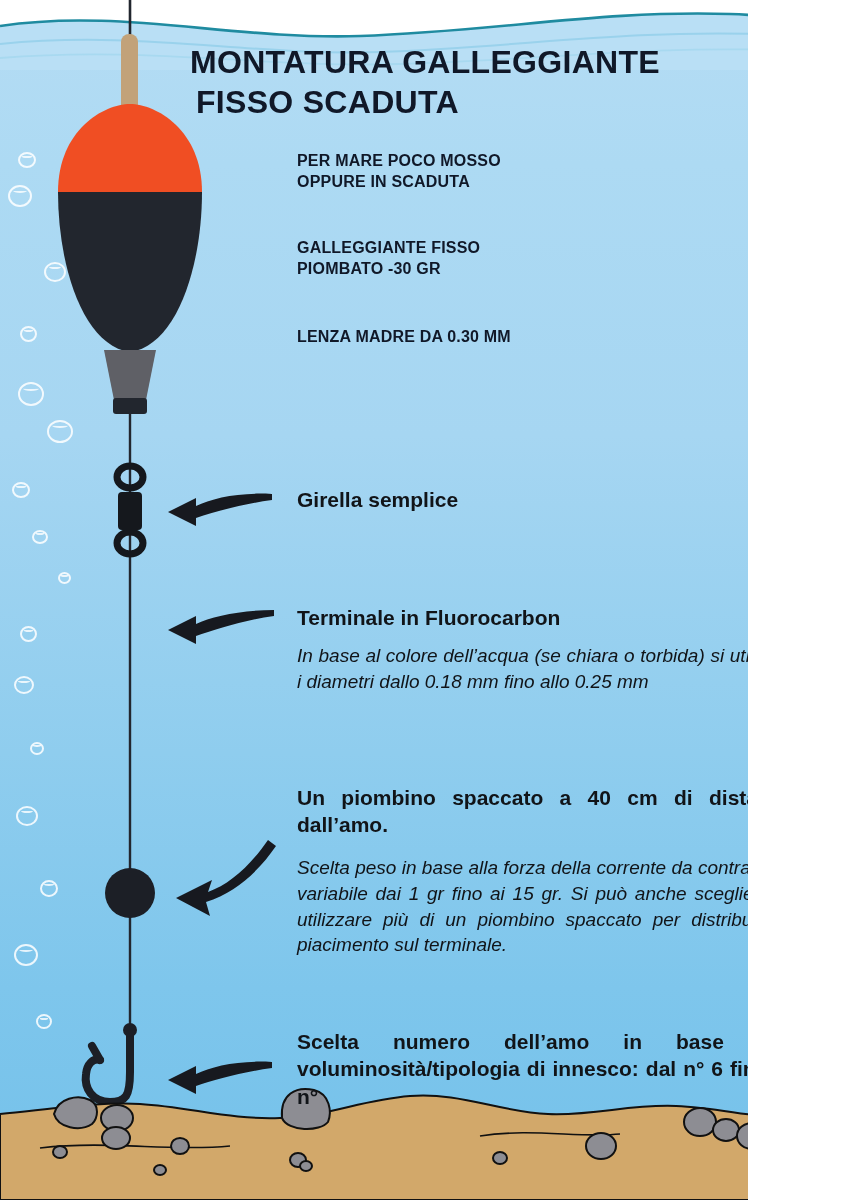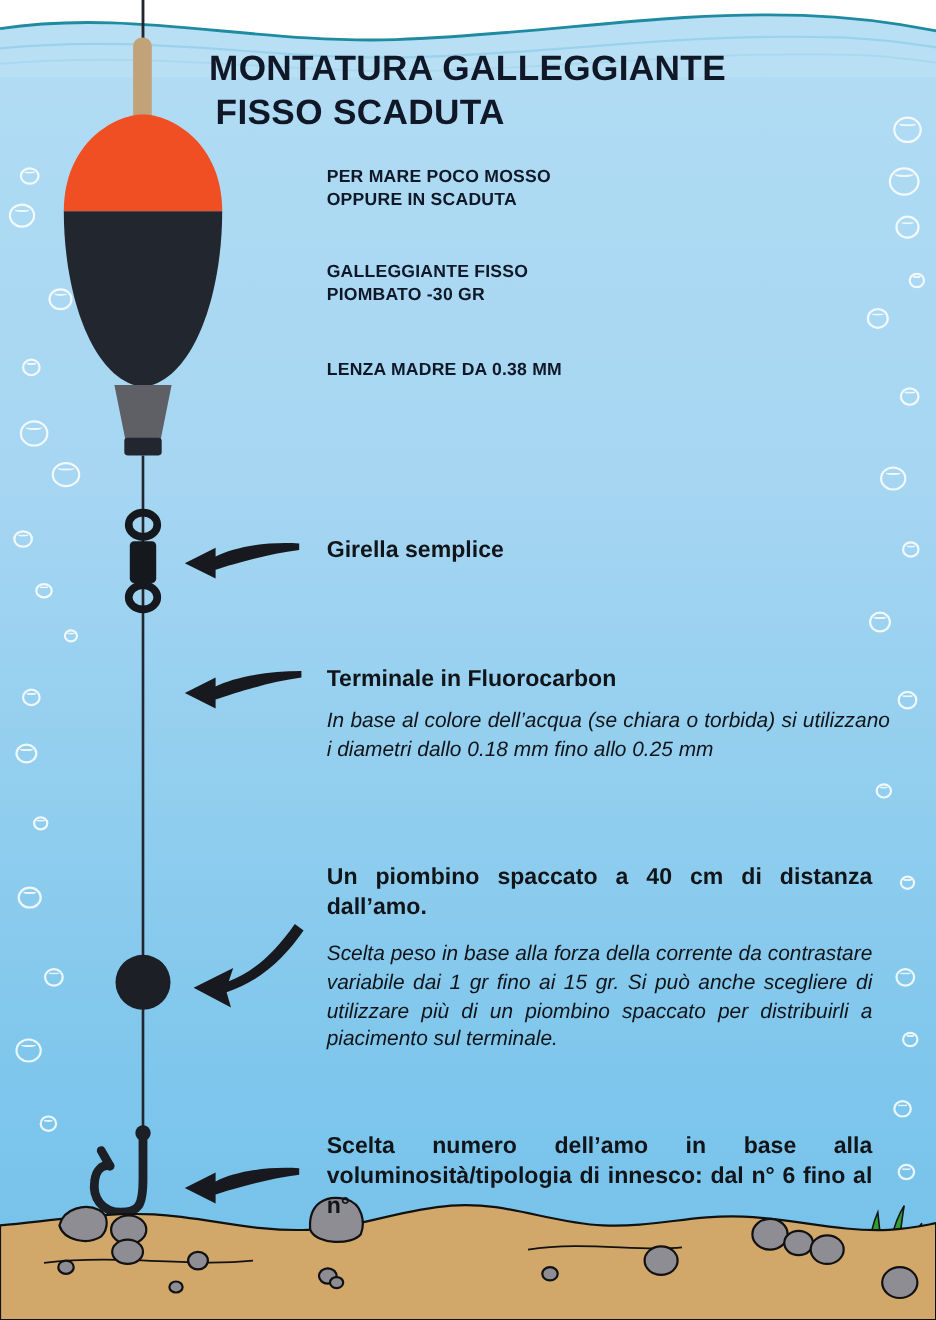--- a/index.html
+++ b/index.html
@@ -6,21 +6,21 @@
   html, body {
     margin: 0;
     padding: 0;
     background: #ffffff;
   }
   body {
     font-family: "Liberation Sans", sans-serif;
   }
   #poster {
     position: relative;
-    width: 851px;
+    width: 748px;
     height: 1200px;
     overflow: hidden;
     background: #bef264;
   }
 
   
   .water {
     position: absolute;
     left: 0;
     top: 22px;
@@ -280,21 +280,21 @@
 
   <div class="title">
     <span>MONTATURA GALLEGGIANTE</span>
     <span class="line2">FISSO SCADUTA</span>
   </div>
 
   <div class="spec" id="spec-1" style="white-space: pre-line;">PER MARE POCO MOSSO
 OPPURE IN SCADUTA</div>
   <div class="spec" id="spec-2" style="white-space: pre-line;">GALLEGGIANTE FISSO
 PIOMBATO -30 GR</div>
-  <div class="spec" id="spec-3" style="white-space: pre-line;">LENZA MADRE DA 0.38 MM</div>
+  <div class="spec" id="spec-3" style="white-space: pre-line;">LENZA MADRE DA 0.30 MM</div>
 
   <div class="callout-head" id="lbl-fluoro">Terminale in Fluorocarbon</div>
 
   <div class="callout-head" id="lbl-girella">Girella semplice</div>
   <div class="callout-note" id="note-fluoro">In base al colore dell’acqua (se chiara o torbida) si utilizzano i diametri dallo 0.18 mm fino allo 0.25 mm</div>
 
   <div class="callout-head justify" id="lbl-piombo">Un piombino spaccato a 40 cm di distanza dall’amo.</div>
   <div class="callout-note" id="note-piombo">Scelta peso in base alla forza della corrente da contrastare variabile dai 1 gr fino ai 15 gr. Si può anche scegliere di utilizzare più di un piombino spaccato per distribuirli a piacimento sul terminale.</div>
 
   <div class="callout-head justify" id="lbl-amo">Scelta numero dell’amo in base alla voluminosità/tipologia di innesco: dal n° 6 fino al n°</div>

